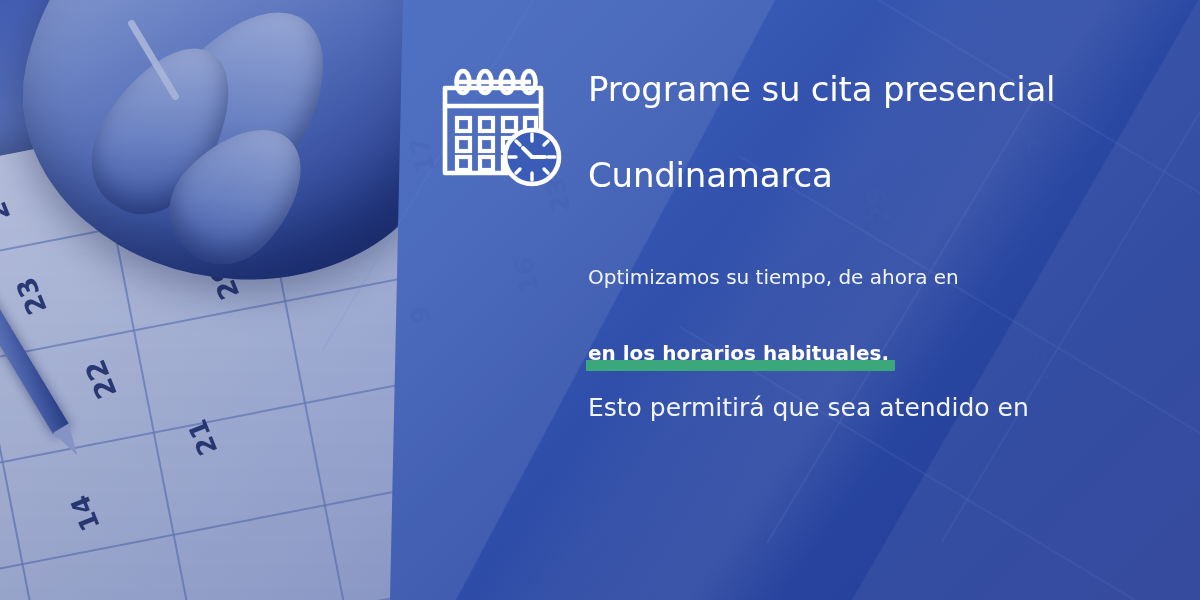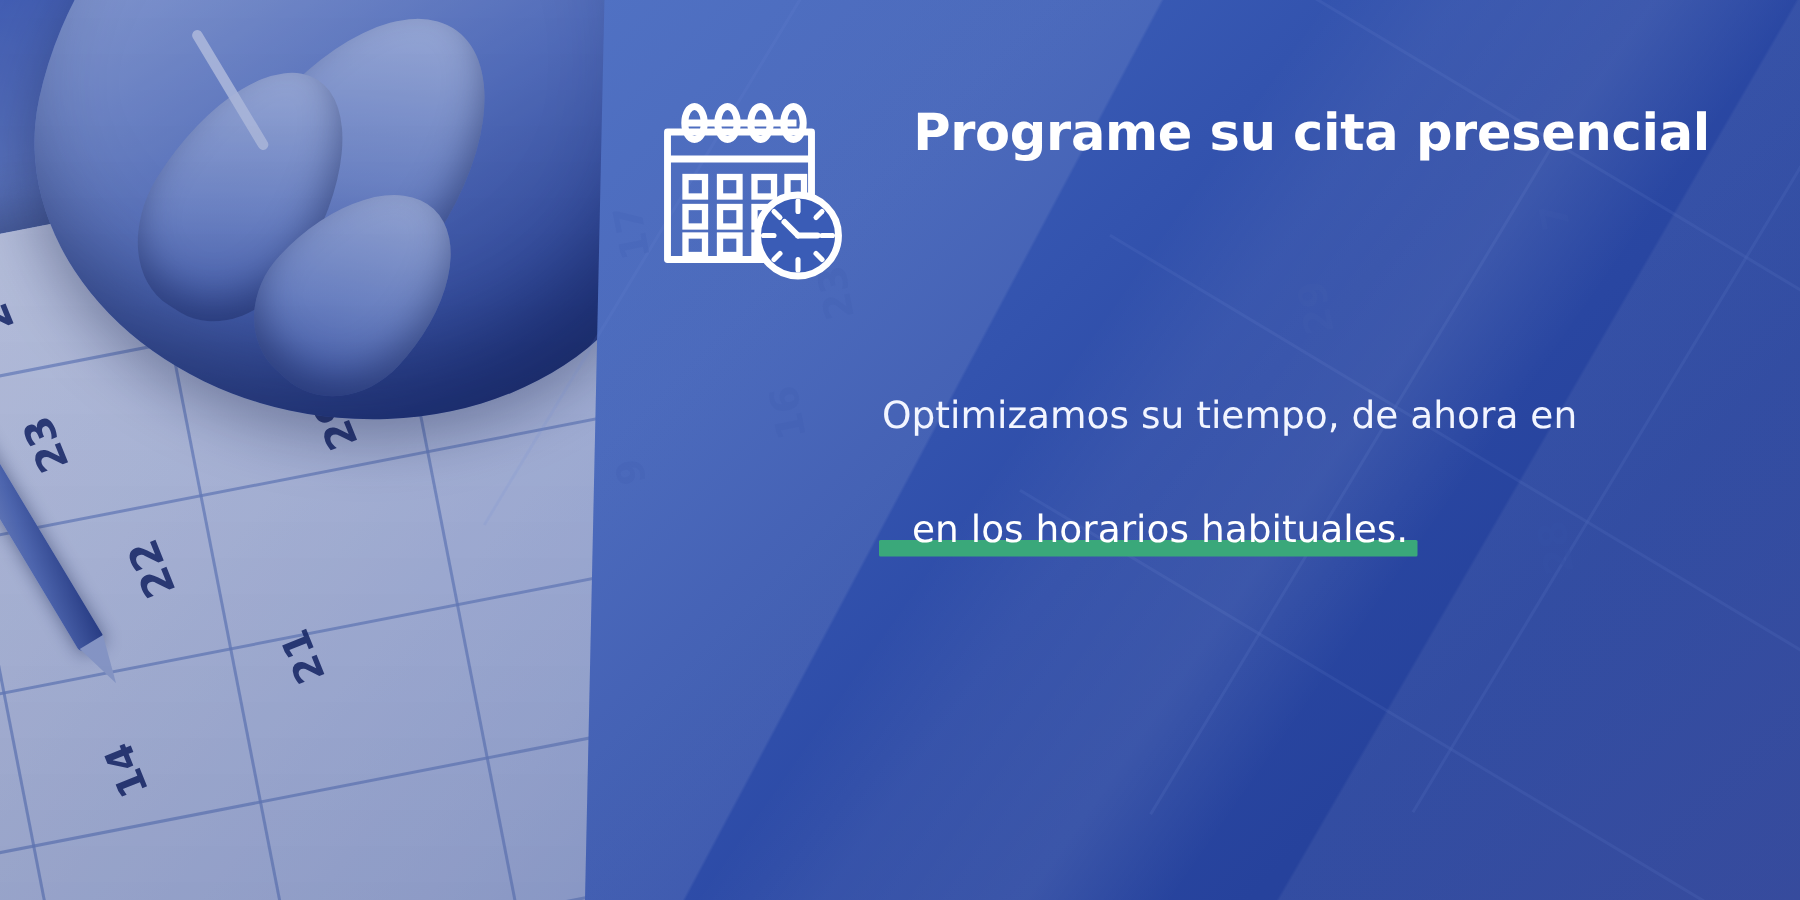--- a/index.html
+++ b/index.html
@@ -102,35 +102,34 @@
   .ghost-num { position:absolute; color:#3a56aa; font-weight:700; opacity:.55;
     transform:rotate(-101deg); }
 
   
   .content { position:absolute; left:588px; top:0; width:570px; height:600px; }
 
   .icon-cal { position:absolute; left:-155px; top:68px; width:130px; height:120px; }
 
   .headline {
     position:absolute; top:68px; left:0; width:552px;
-    color:#ffffff; font-weight:700; font-size:34px; line-height:43px;
+    color:#ffffff; font-weight:400; font-size:34px; line-height:43px;
     letter-spacing:-.2px;
-    text-align:right;
   }
 
   .para1 {
     position:absolute; top:258px; left:0; width:500px;
-    color:#f2f5ff; font-size:25px; line-height:38px; font-weight:400;
+    color:#f2f5ff; font-size:20px; line-height:38px; font-weight:400;
   }
   .hl-wrap { position:relative; display:inline-block; }
   .hl-bar {
     position:absolute; left:-2px; right:-6px; bottom:1px; height:11px;
     background:#3aa87a; z-index:0; border-radius:1px;
   }
-  .hl-text { position:relative; z-index:1; font-weight:400; color:#ffffff;margin-left:20px; }
+  .hl-text { position:relative; z-index:1; font-weight:700; color:#ffffff; }
 
   .para2 {
     position:absolute; top:390px; left:0; width:500px;
     color:#f2f5ff; font-size:25px; line-height:36px;
   }
 
   .cta {
     position:absolute; top:490px; left:3px;
     width:265px; height:54px; border:none; cursor:pointer;
     border-radius:28px;
@@ -249,30 +248,31 @@
       </g>
       <g stroke="#ffffff" stroke-width="4" stroke-linecap="round">
         <line x1="99" y1="89" x2="90" y2="80"></line>
         <line x1="99" y1="89" x2="112" y2="89"></line>
       </g>
     </svg>
 
     <h1 class="headline">
       <span>Programe su cita presencial</span><br>
       <br>
+      <span>Cundinamarca</span>
     </h1>
 
     <p class="para1">
       <span>Optimizamos su tiempo, de ahora en</span><br>
       <br>
       <span class="hl-wrap">
         <span class="hl-bar"></span>
         <span class="hl-text">en los horarios habituales.</span>
       </span>
     </p>
 
     <p class="para2">
-      <br>
+      <span>Esto permitirá que sea atendido en</span><br>
     </p>
 
 
   </div>
 </div>
 
 </body></html>

